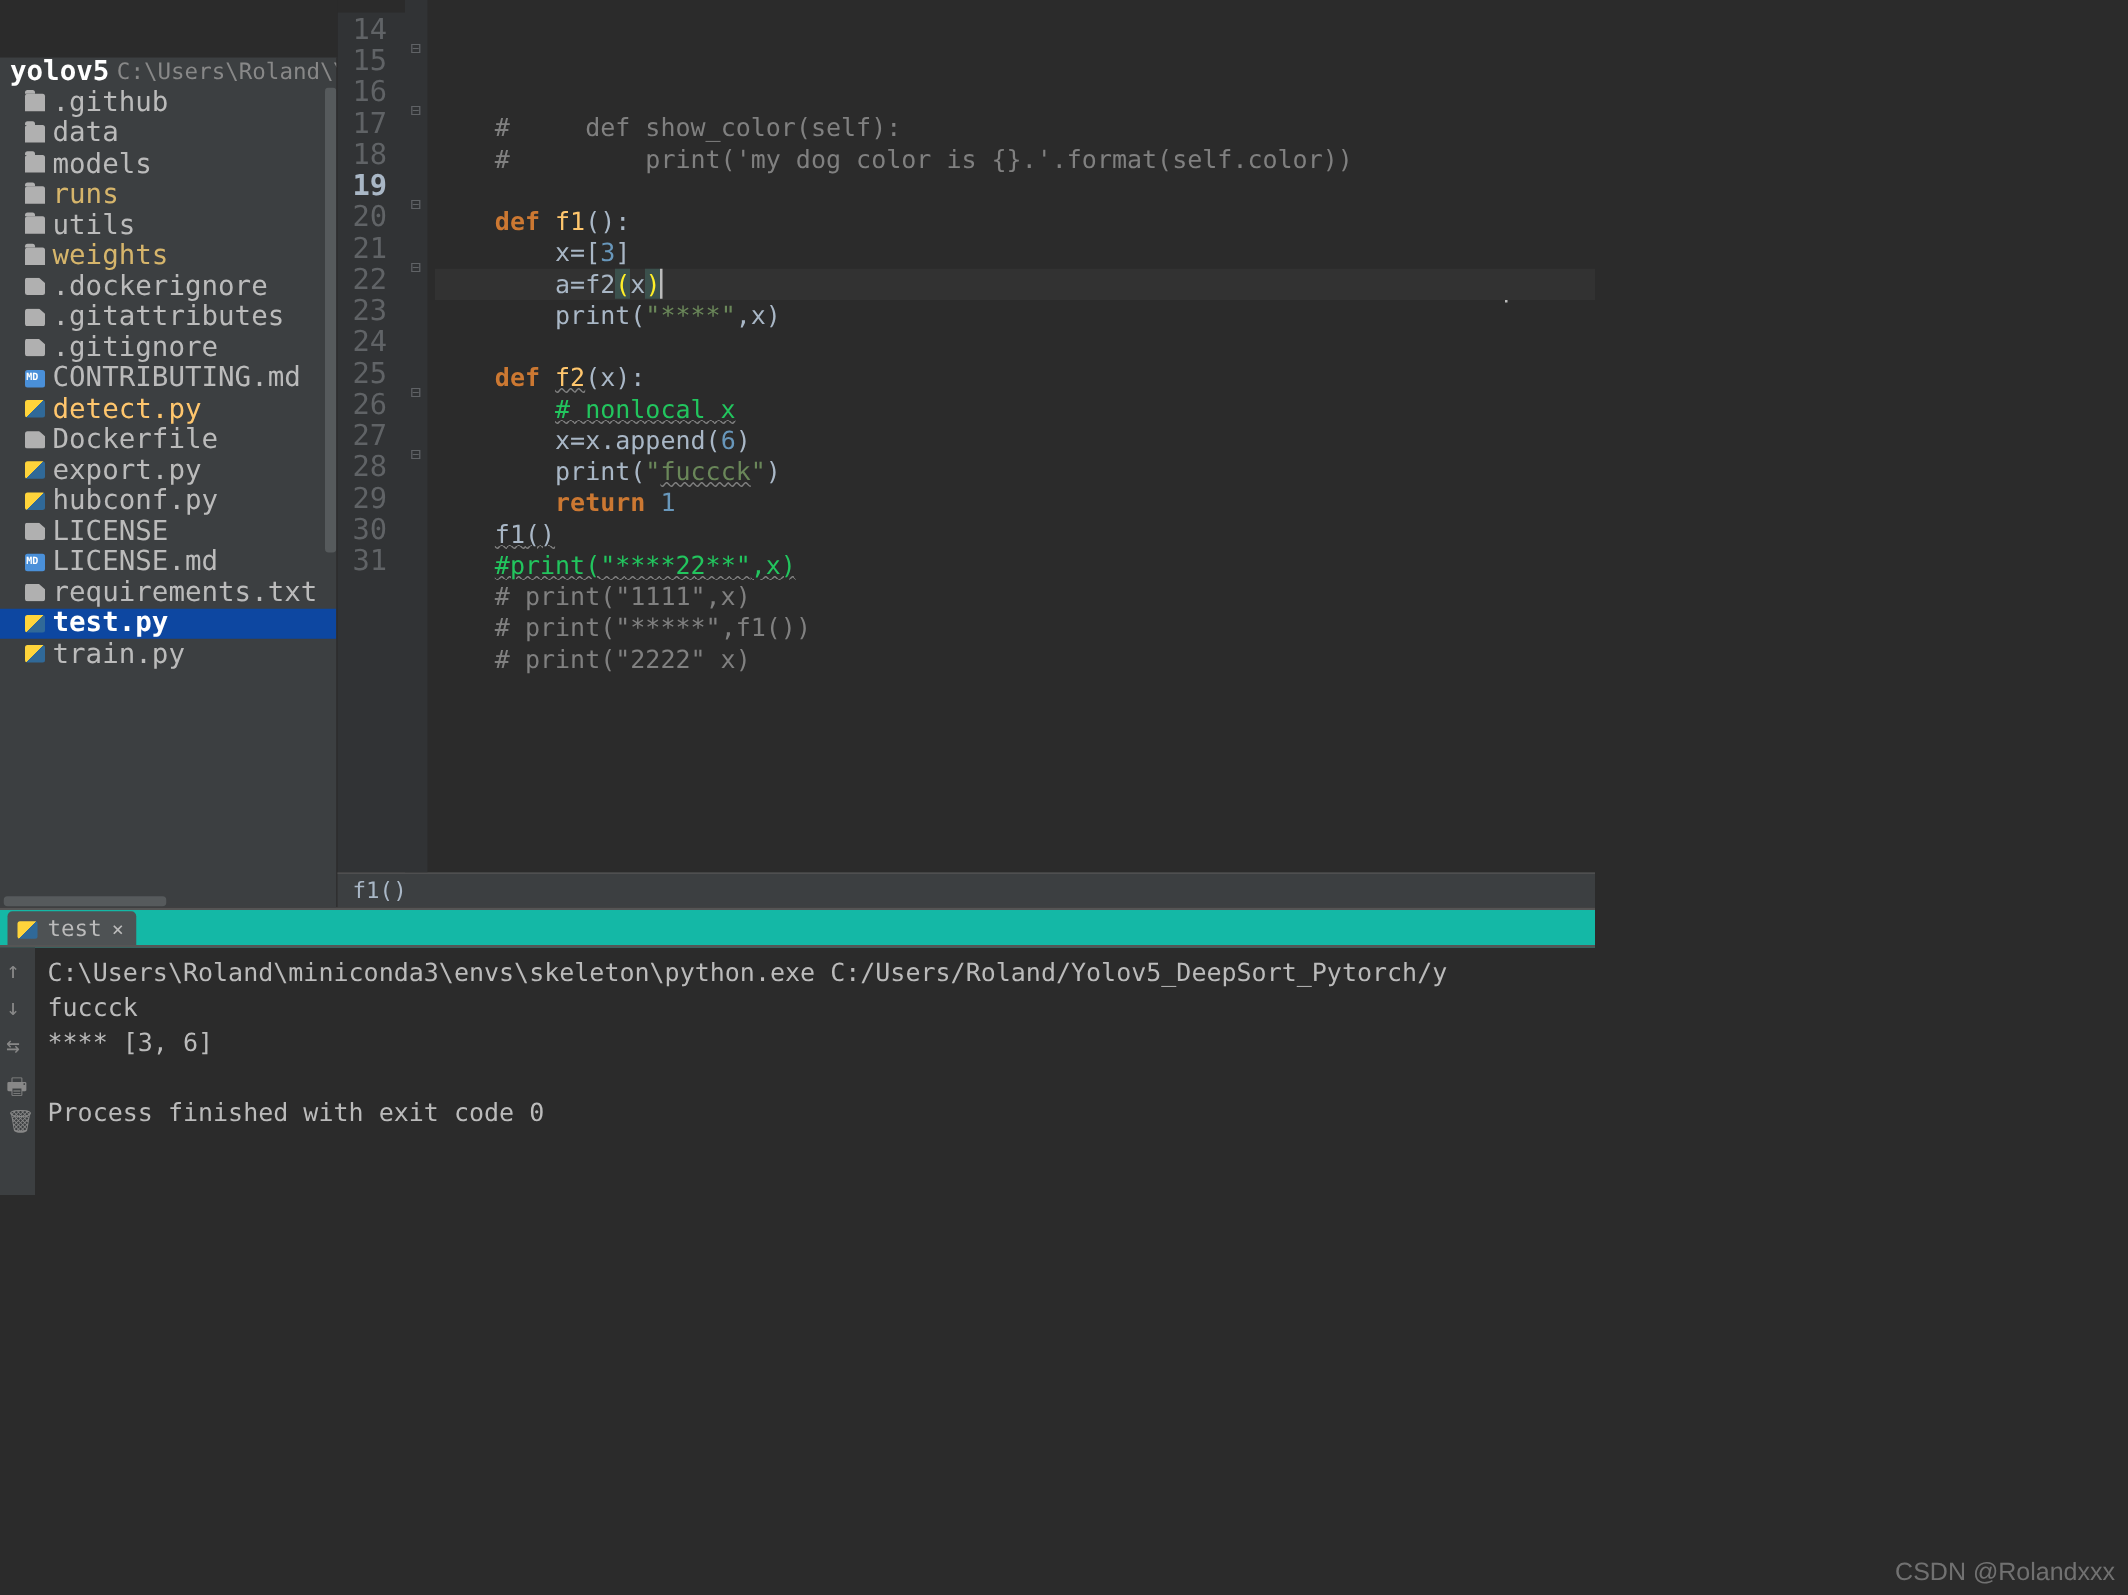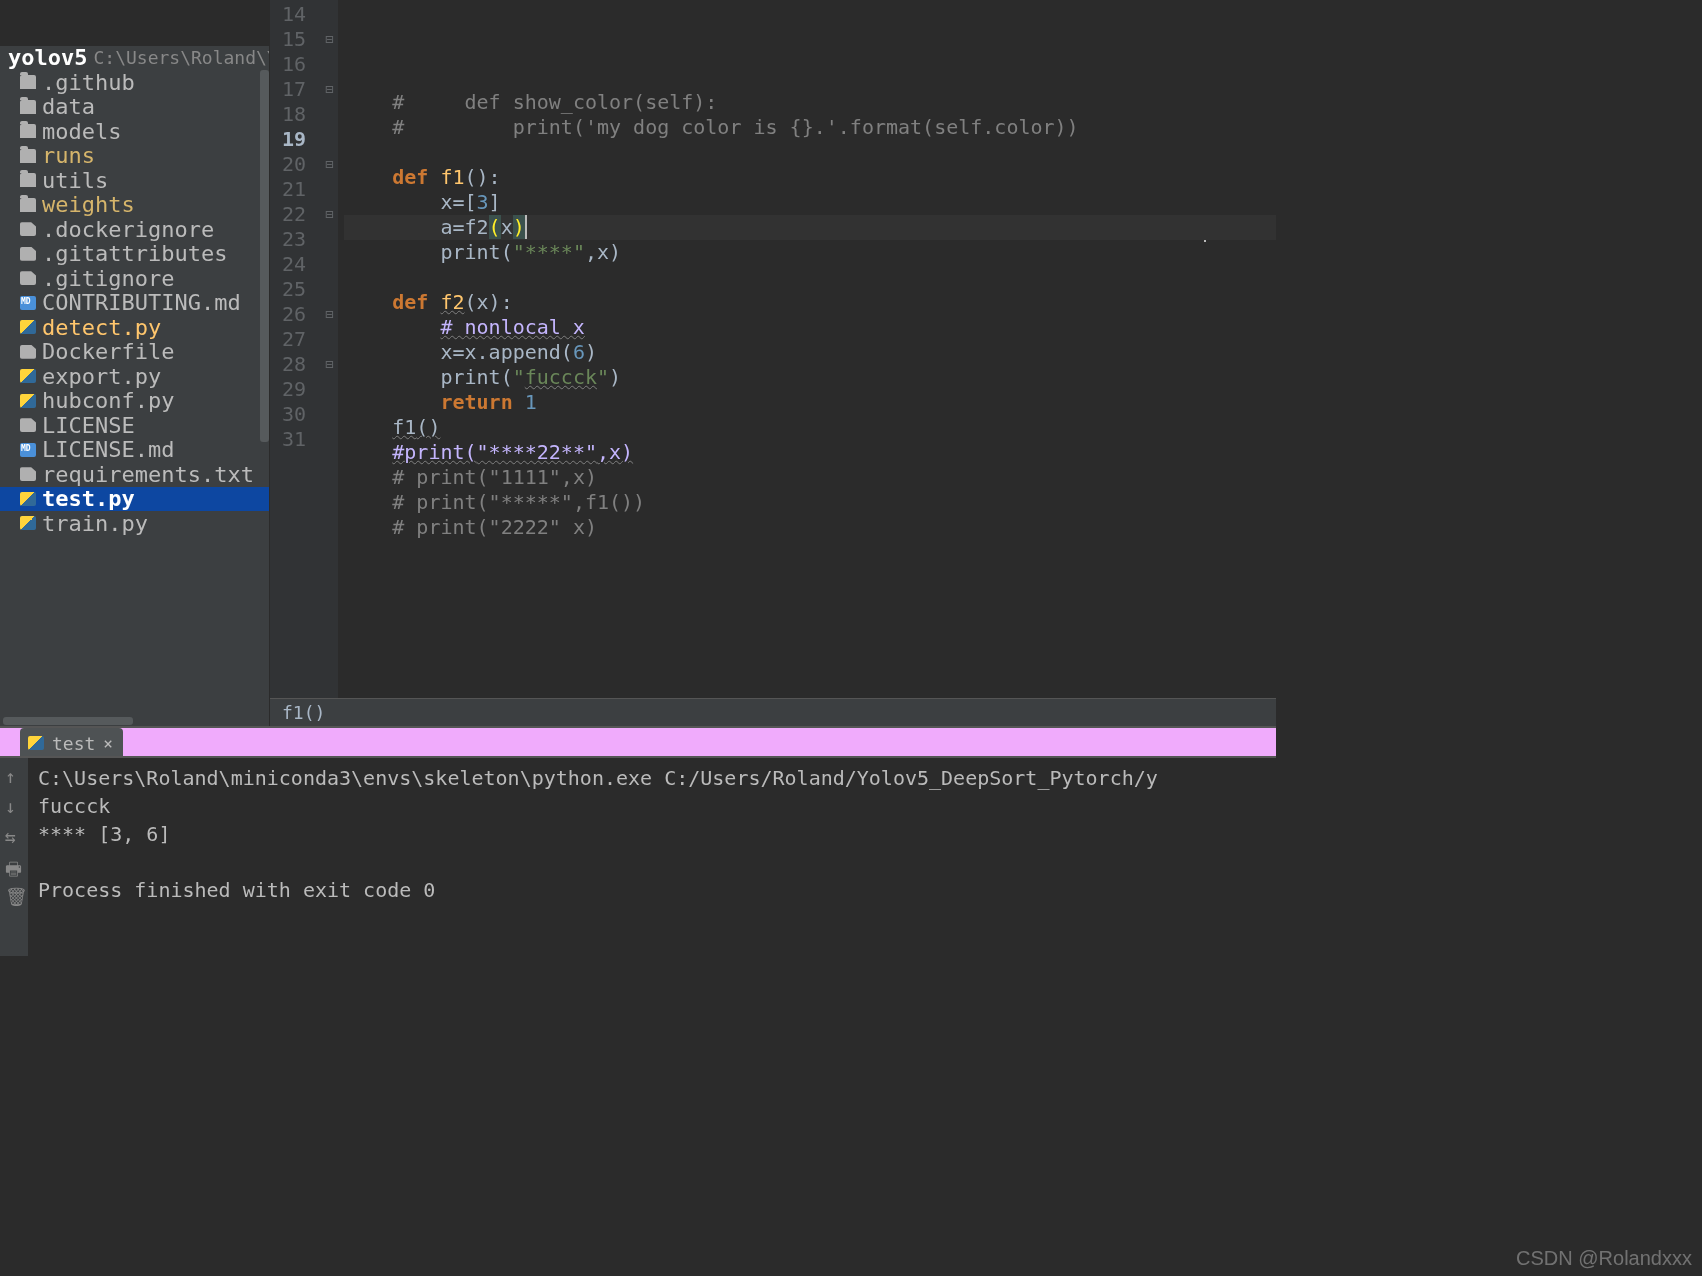--- a/index.html
+++ b/index.html
@@ -97,22 +97,23 @@
     flex: 1;
     display: flex;
     overflow: hidden;
   }
   .gutter {
     background: #313335;
     color: #606366;
     text-align: center;
     padding: 2px 14px 0 12px;
     user-select: none;
-    font-size: 20px;
+    font-size: 23px;
     line-height: 25px;
+    margin-top: 10px;
   }
   .gutter .ln { height: 25px; }
   .gutter .ln.bold { color:#a9b7c6; font-weight:bold;}
   .fold-strip {
     width: 18px;
     background: #313335;
     position: relative;
     line-height: 25px;
     padding-top: 2px;
   }
@@ -127,21 +128,21 @@
     overflow: hidden;
   }
   .code .row { height: 25px; position: relative;}
   .code .row.hl { background: #323232; }
   .kw { color:#cc7832; font-weight:bold;}
   .fn { color:#ffc66d;}
   .fn-u { color:#ffc66d; text-decoration: underline wavy #808080 1px;}
   .str { color:#6a8759;}
   .num { color:#6897bb;}
   .cm { color:#808080;}
-  .cm-u { color:#c4b5fd; text-decoration: underline wavy #808080 1px;}
+  .cm-u { color:#22c55e; text-decoration: underline wavy #808080 1px;}
   .op { color:#a9b7c6;}
   .bracket-hl { background:#3b514d; color:#ffef28;}
   .cursor { border-right:2px solid #bbb;}
   .underline { text-decoration: underline wavy #808080 1px;}
   .text-cursor-far { position:absolute; right:70px; top:218px; width:2px; height:24px; background:#bbb;}
 
   .breadcrumb {
     background:#3c3f41;
     padding:3px 12px;
     font-size:18px;
@@ -152,24 +153,25 @@
 
   
   .toolwin {
     height: 230px;
     display:flex;
     flex-direction:column;
     border-top:2px solid #555;
     background:#2b2b2b;
   }
   .toolwin-tabs {
-    background:#f0abfc;
+    background:#14b8a6;
     height:30px;
     display:flex;
-    padding-left:20px;
+    align-items:flex-end;
+    padding-left:6px;
     border-bottom:2px solid #555;
   }
   .tool-tab {
     display:flex; align-items:center; gap:8px;
     padding:4px 10px 2px 8px;
     background:#4e5254;
     border-radius:4px 4px 0 0;
     font-size:18px;
     color:#bbb;
     cursor:pointer;

